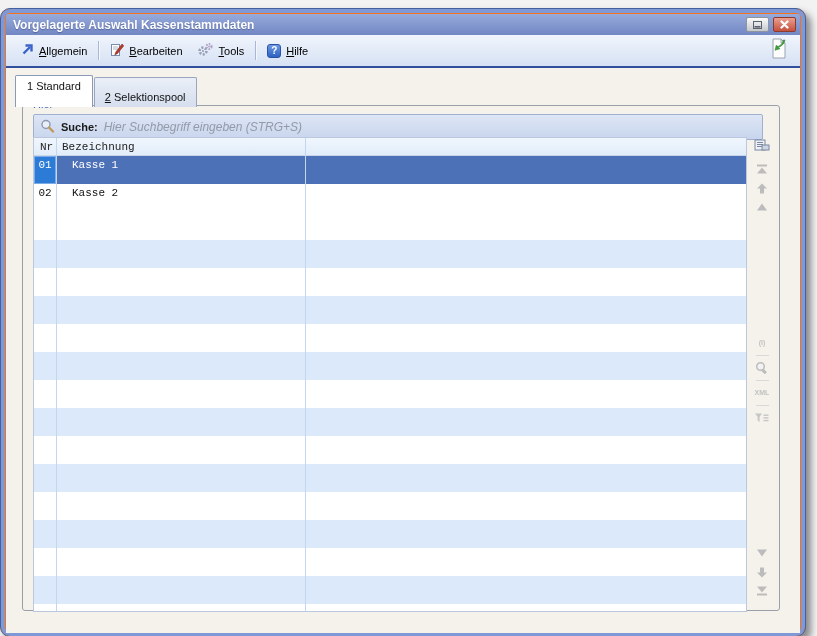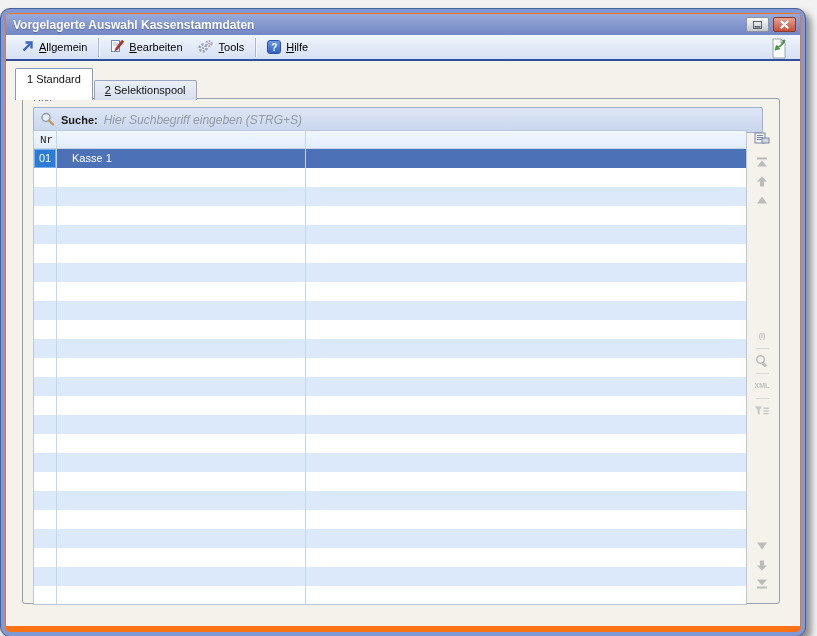--- a/index.html
+++ b/index.html
@@ -15,21 +15,21 @@
   .titlebar { height:21px; display:flex; align-items:center; padding:0 4px 0 7px;
     background:linear-gradient(#96aadb,#7287c3); border-radius:2px 2px 0 0;
     color:#fff; font-size:12px; font-weight:bold; text-shadow:0 1px 1px rgba(20,30,80,.35); }
   .winbtns { margin-left:auto; display:flex; }
   .wbtn { width:23px; height:15px; border-radius:2px; margin-left:4px;
     display:flex; align-items:center; justify-content:center; }
   .wbtn.min { background:linear-gradient(#fbfbfb,#c5c8cd); border:1px solid #8f959e; }
   .wbtn.close { background:linear-gradient(#eb9f90,#c4513e); border:1px solid #8e3a2c; }
 
   
-  .toolbar { height:26px; display:flex; align-items:flex-start; padding:0 7px;
+  .toolbar { height:33px; display:flex; align-items:center; padding:0 7px;
     background:linear-gradient(#f1f5fc,#d5e1f4); border-bottom:2px solid #30509f; }
   .menu-items { display:flex; align-items:center; height:100%; }
   .menu-item { display:flex; align-items:center; gap:5px; padding:3px 7px;
     font-size:11px; color:#000; border-radius:2px; }
   .menu-item u { text-decoration:underline; }
   .menu-div { width:1px; height:19px; background:#a9b7d4; margin:0 4px;
     box-shadow:1px 0 0 #f4f8fd; }
   .toolbar-right { margin-left:auto; padding:2px 4px; }
   .help-badge { width:14px; height:14px; border-radius:3px; color:#fff; font-weight:bold;
     font-size:10px; display:inline-flex; align-items:center; justify-content:center;
@@ -37,21 +37,21 @@
 
   
   .content { position:relative; height:565px; background:#f5f2ec; }
 
   
   .tabs { position:absolute; left:9px; top:7px; display:flex; align-items:flex-end; z-index:3; }
   .tab { font-size:11px; color:#111; white-space:nowrap; }
   .tab.active { background:#fff; border:1px solid #8b99b8; border-bottom:none;
     border-radius:2px 2px 0 0; padding:4px 11px 15px; position:relative; z-index:2; }
   .tab.inactive { background:linear-gradient(#eaeff7,#d6deee); border:1px solid #9aa6c0;
-    border-bottom:none; border-radius:2px 2px 0 0; padding:3px 10px 4px; margin-left:1px; }
+    border-bottom:none; border-radius:2px 2px 0 0; padding:13px 10px 4px; margin-left:1px; }
   .tab u { text-decoration:underline; }
 
   
   .groupbox { position:absolute; left:16px; top:37px; width:758px; height:506px;
     border:1px solid #9aa0aa; border-radius:3px; }
   .group-label { position:absolute; left:6px; top:-8px; padding:0 4px;
     background:#f5f2ec; color:#3b5fc0; font-size:11px; }
 
   
   .searchbar { position:absolute; left:10px; top:8px; width:730px; height:21px;
@@ -61,21 +61,21 @@
   .search-input { flex:1; border:none; outline:none; background:transparent;
     font-size:12px; font-family:inherit; color:#333; }
   .search-input::placeholder { font-style:italic; color:#939aa8; }
 
   
   .table { position:absolute; left:10px; top:31px; width:714px; height:475px;
     background:#fff; border:1px solid #bac7dd; overflow:hidden; }
   .thead { display:flex; height:18px; line-height:18px; font-size:11px; color:#222;
     background:linear-gradient(#f0f6fd,#e2edfa); border-bottom:1px solid #c9d6ea;font-family:Liberation Mono, monospace; }
   .hcell { padding-left:6px; overflow:hidden; white-space:nowrap; }
-  .trow { display:flex; height:19px; line-height:19px; font-size:11px; color:#111; }
+  .trow { display:flex; height:28px; line-height:19px; font-size:11px; color:#111;font-family:Liberation Mono, monospace; }
   .trow.stripe { background:var(--stripe,#dbe9fb); }
   .trow.selected { background:var(--sel,#4d71b7); color:#fff; }
   .cell-nr { width:22px; text-align:center; flex:none; }
   .trow.selected .cell-nr { background:var(--selcell,#2b7bd7);
     box-shadow:inset 0 0 0 1px #7aace8; }
   .cell-bez { width:249px; padding-left:16px; flex:none; overflow:hidden; white-space:nowrap; }
   .cell-fill { flex:1; }
   .colsep { position:absolute; top:0; bottom:0; width:1px; background:#c3d6ef; z-index:4; }
   .colsep.s1 { left:22px; } .colsep.s2 { left:271px; }
 
@@ -170,26 +170,32 @@
                 <line x1="9" y1="9.5" x2="13" y2="13.5" stroke="#c09a58" stroke-width="2.4" stroke-linecap="round"></line>
               </svg>
           </span>
           <span class="search-label">Suche:</span>
           <input class="search-input" placeholder="Hier Suchbegriff eingeben (STRG+S)" style="">
         </div>
 
         <div class="table">
           <div class="thead">
               <div class="hcell" style="width: 22px;">Nr</div>
+              <div class="hcell" style="width: 249px;">Bezeichnung</div>
               <div class="hcell cell-fill"></div>
             </div>
           <div class="tbody">
               <div class="trow selected">
                 <div class="cell-nr">01</div>
                 <div class="cell-bez">Kasse 1</div>
+                <div class="cell-fill"></div>
+              </div>
+              <div class="trow">
+                <div class="cell-nr">02</div>
+                <div class="cell-bez">Kasse 2</div>
                 <div class="cell-fill"></div>
               </div>
               <div class="trow"></div>
               <div class="trow stripe"></div>
               <div class="trow"></div>
               <div class="trow stripe"></div>
               <div class="trow"></div>
               <div class="trow stripe"></div>
               <div class="trow"></div>
               <div class="trow stripe"></div>

